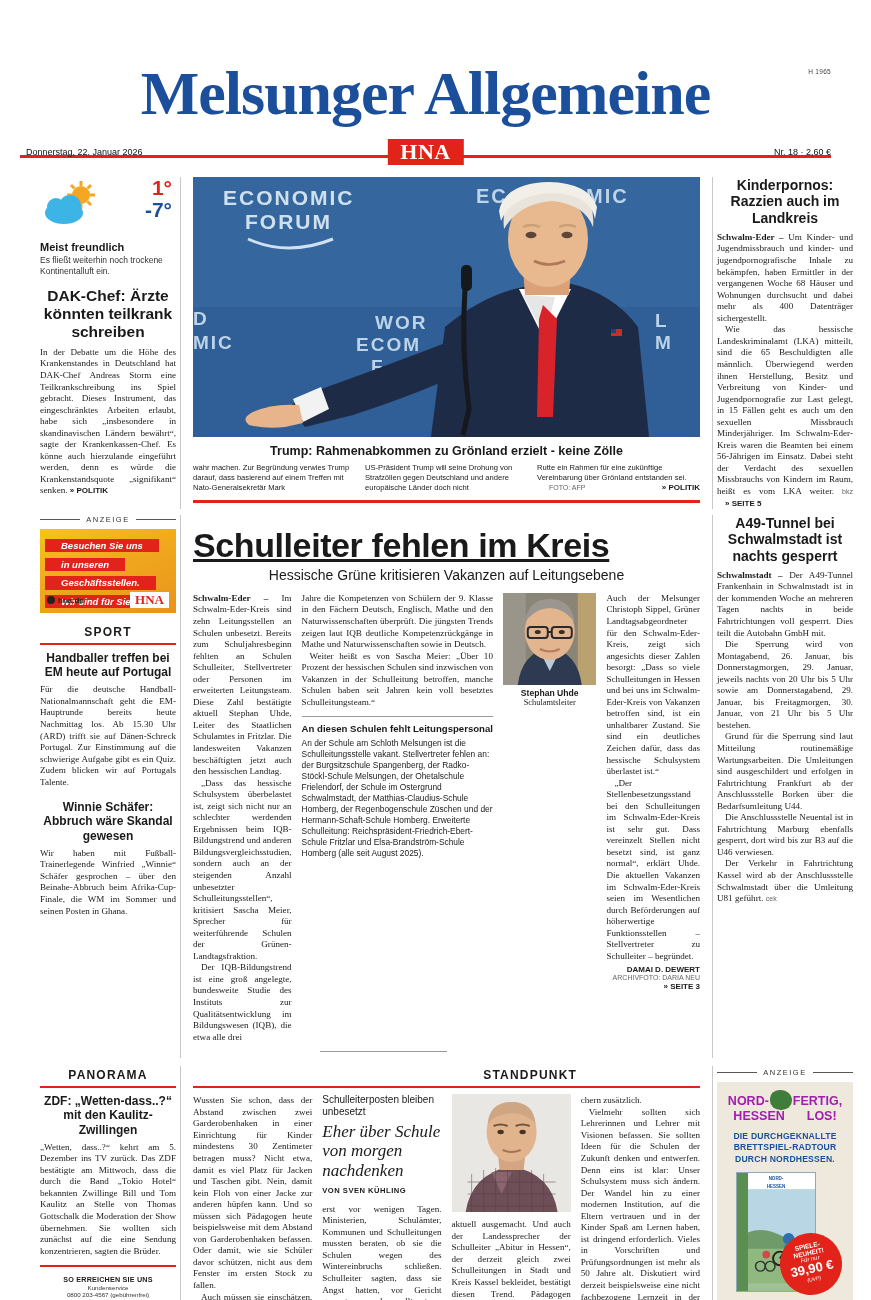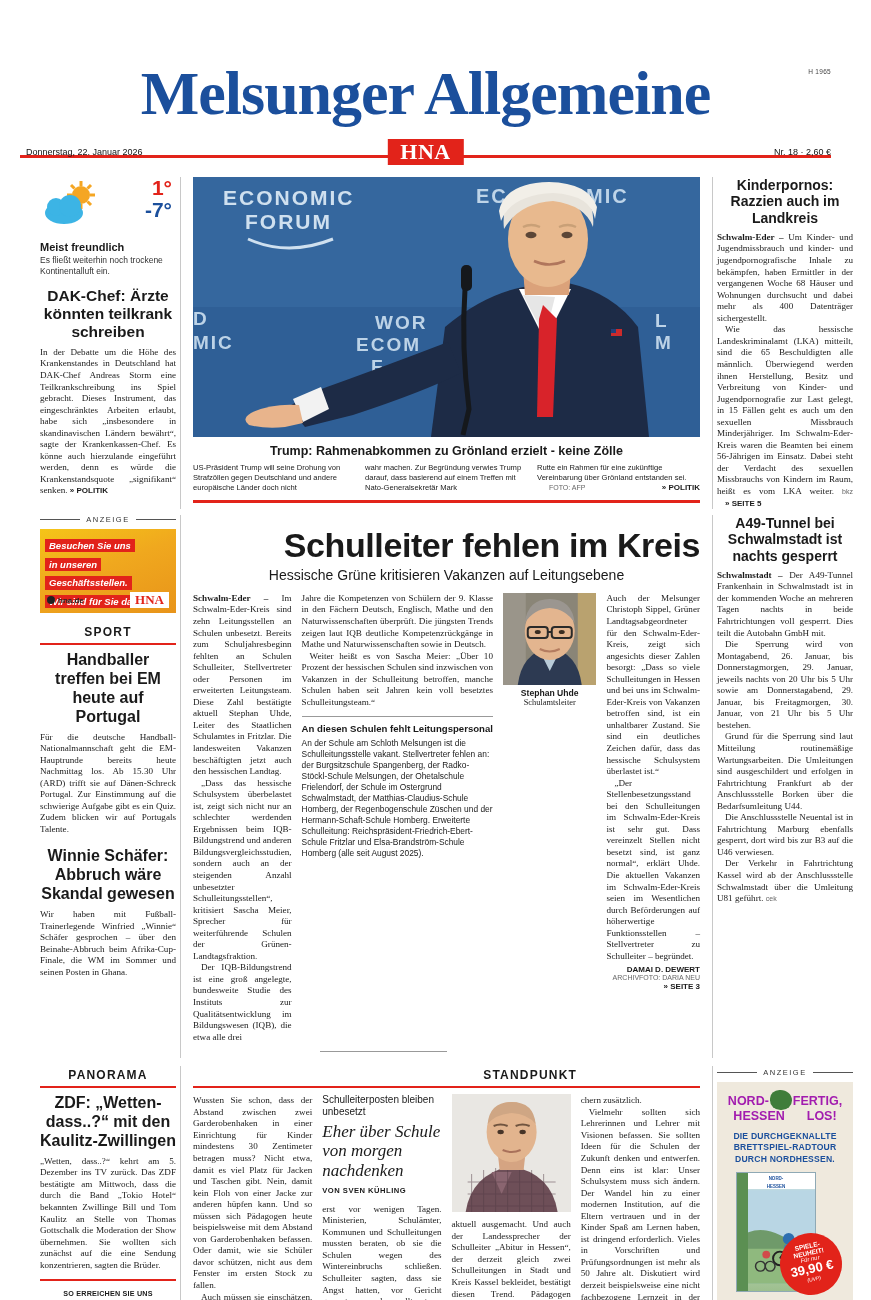--- a/index.html
+++ b/index.html
@@ -76,21 +76,21 @@
   
   .hl-xl {
     font-size: 15.5px; font-weight: bold; line-height: 1.16;
     text-align: center; margin: 10px 0 6px;
   }
   .hl-r {
     font-size: 14px; font-weight: bold; line-height: 1.16;
     text-align: center; margin: 0 0 6px;
   }
   .hl-sm {
-    font-size: 16px; font-weight: bold; line-height: 1.18;
+    font-size: 12px; font-weight: bold; line-height: 1.18;
     text-align: center; margin: 6px 0 5px;
   }
   .body-serif {
     font-family: "Liberation Serif", serif;
     font-size: 9.1px; line-height: 1.27;
     text-align: justify;
     hyphens: auto;
   }
   .body-serif p { text-indent: 8px; }
   .body-serif p:first-child { text-indent: 0; }
@@ -125,22 +125,22 @@
   .photo-cap-hl {
     font-size: 12.5px; font-weight: bold; text-align: center;
     margin: 7px 0 5px;
   }
   .cap-cols { display: flex; gap: 9px; }
   .cap-cols > div { flex: 1; font-size: 7.6px; line-height: 1.33; }
   .lead-rule { height: 2.5px; background: #e2231a; margin: 6px 0 0; }
 
   
   .main-hl {
-    text-align: right; font-size: 34px; font-weight: bold;
-    line-height: 1.06; margin: 12px 0 4px; letter-spacing: -.4px;
+    text-align: left; font-size: 34px; font-weight: bold;
+    line-height: 1.06; margin: 12px 0 4px; letter-spacing: -.4px; text-decoration: underline;
   }
   .main-sub {
     text-align: center; font-size: 14px; line-height: 1.2;
     margin-bottom: 9px;
   }
   .story3 { display: flex; gap: 10px; justify-content: space-between; }
   .story3 > div { flex: 1; }
 
   
   .portrait { width: 100%; height: 92px; background: #6a6a68; overflow: hidden; position: relative; }
@@ -150,21 +150,21 @@
   .box-hl { font-size: 9.6px; font-weight: bold; margin-bottom: 4px; }
 
   
   .ad-hna {
     width: 100%; height: 84px; position: relative; overflow: hidden;
     background: linear-gradient(160deg,#f5c518 0%,#f0a81e 45%,#e8941a 100%);
   }
   .ad-hna .line {
     display: inline-block; background: #e2231a; color: #fff;
     font-size: 9.5px; font-weight: bold; font-style: italic;
-    padding: 1px 4px; margin: 0 0 1.5px 5px; line-height: 1.18;
+    padding: 1px 16px; margin: 0 0 1.5px 5px; line-height: 1.18;
   }
   .ad-hna .top { padding-top: 6px; }
   .ad-hna .foot {
     position: absolute; bottom: 5px; left: 7px; right: 7px;
     display: flex; justify-content: space-between; align-items: center;
   }
   .ad-hna .url { font-size: 8px; font-weight: bold; color: #222; }
   .ad-hna .url .globe {
     display:inline-block;width:8px;height:8px;border-radius:50%;
     background:#222;margin-right:3px;vertical-align:-1px;
@@ -326,22 +326,22 @@
 
           <rect x="268" y="88" width="11" height="26" rx="5" fill="#15181c"></rect>
           <path d="M272 112 Q268 170 276 232 L270 258" stroke="#15181c" stroke-width="5" fill="none"></path>
 
           <rect x="418" y="152" width="11" height="7" fill="#cc2b2b"></rect>
           <rect x="418" y="152" width="5" height="4" fill="#22407a"></rect>
         </svg>
       </div>
       <div class="photo-cap-hl">Trump: Rahmenabkommen zu Grönland erzielt - keine Zölle</div>
       <div class="cap-cols">
+        <div>wahr machen. Zur Begründung verwies Trump darauf, dass basierend auf einem Treffen mit Nato-Generalsekretär Mark</div>
         <div>US-Präsident Trump will seine Drohung von Strafzöllen gegen Deutschland und andere europäische Länder doch nicht</div>
-        <div>wahr machen. Zur Begründung verwies Trump darauf, dass basierend auf einem Treffen mit Nato-Generalsekretär Mark</div>
         <div>
           <span>Rutte ein Rahmen für eine zukünftige Vereinbarung über Grönland entstanden sei.</span>
           <span class="sig" style="margin-left:12px">FOTO: AFP</span>
           <span class="ref" style="float:right">» POLITIK</span>
         </div>
       </div>
       <div class="lead-rule"></div>
     </div>
 
     <div class="vrule"></div>

